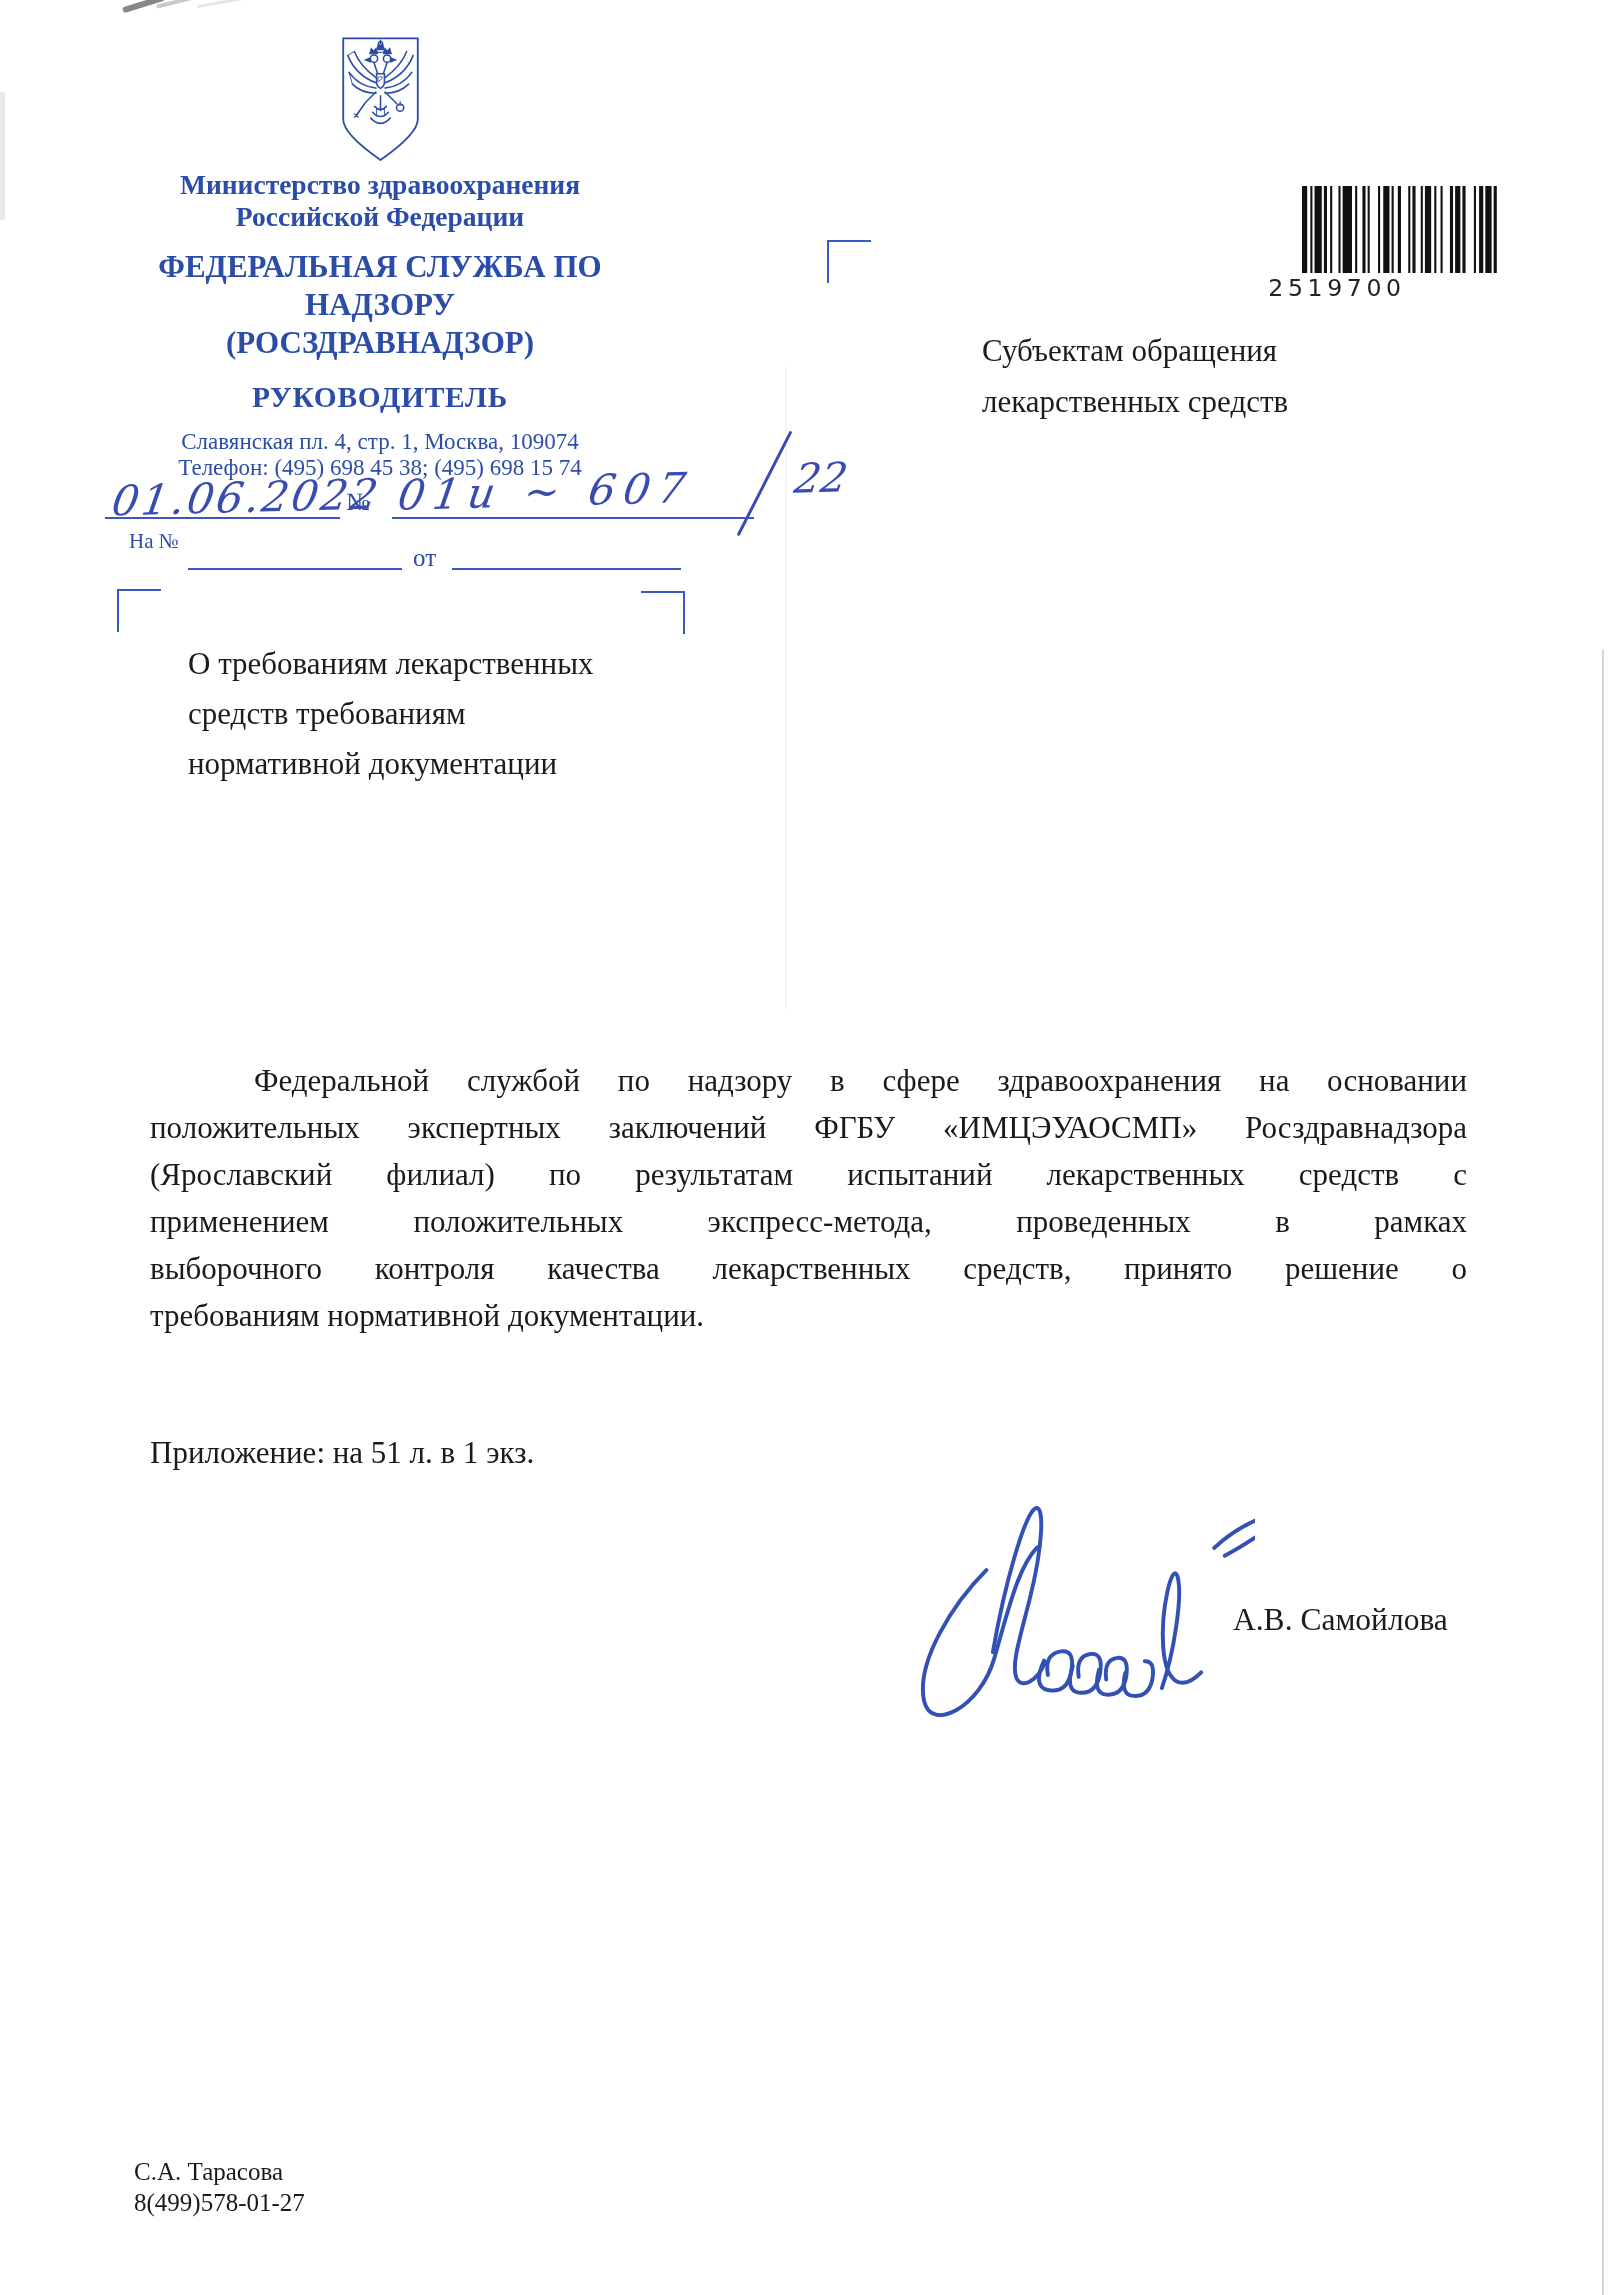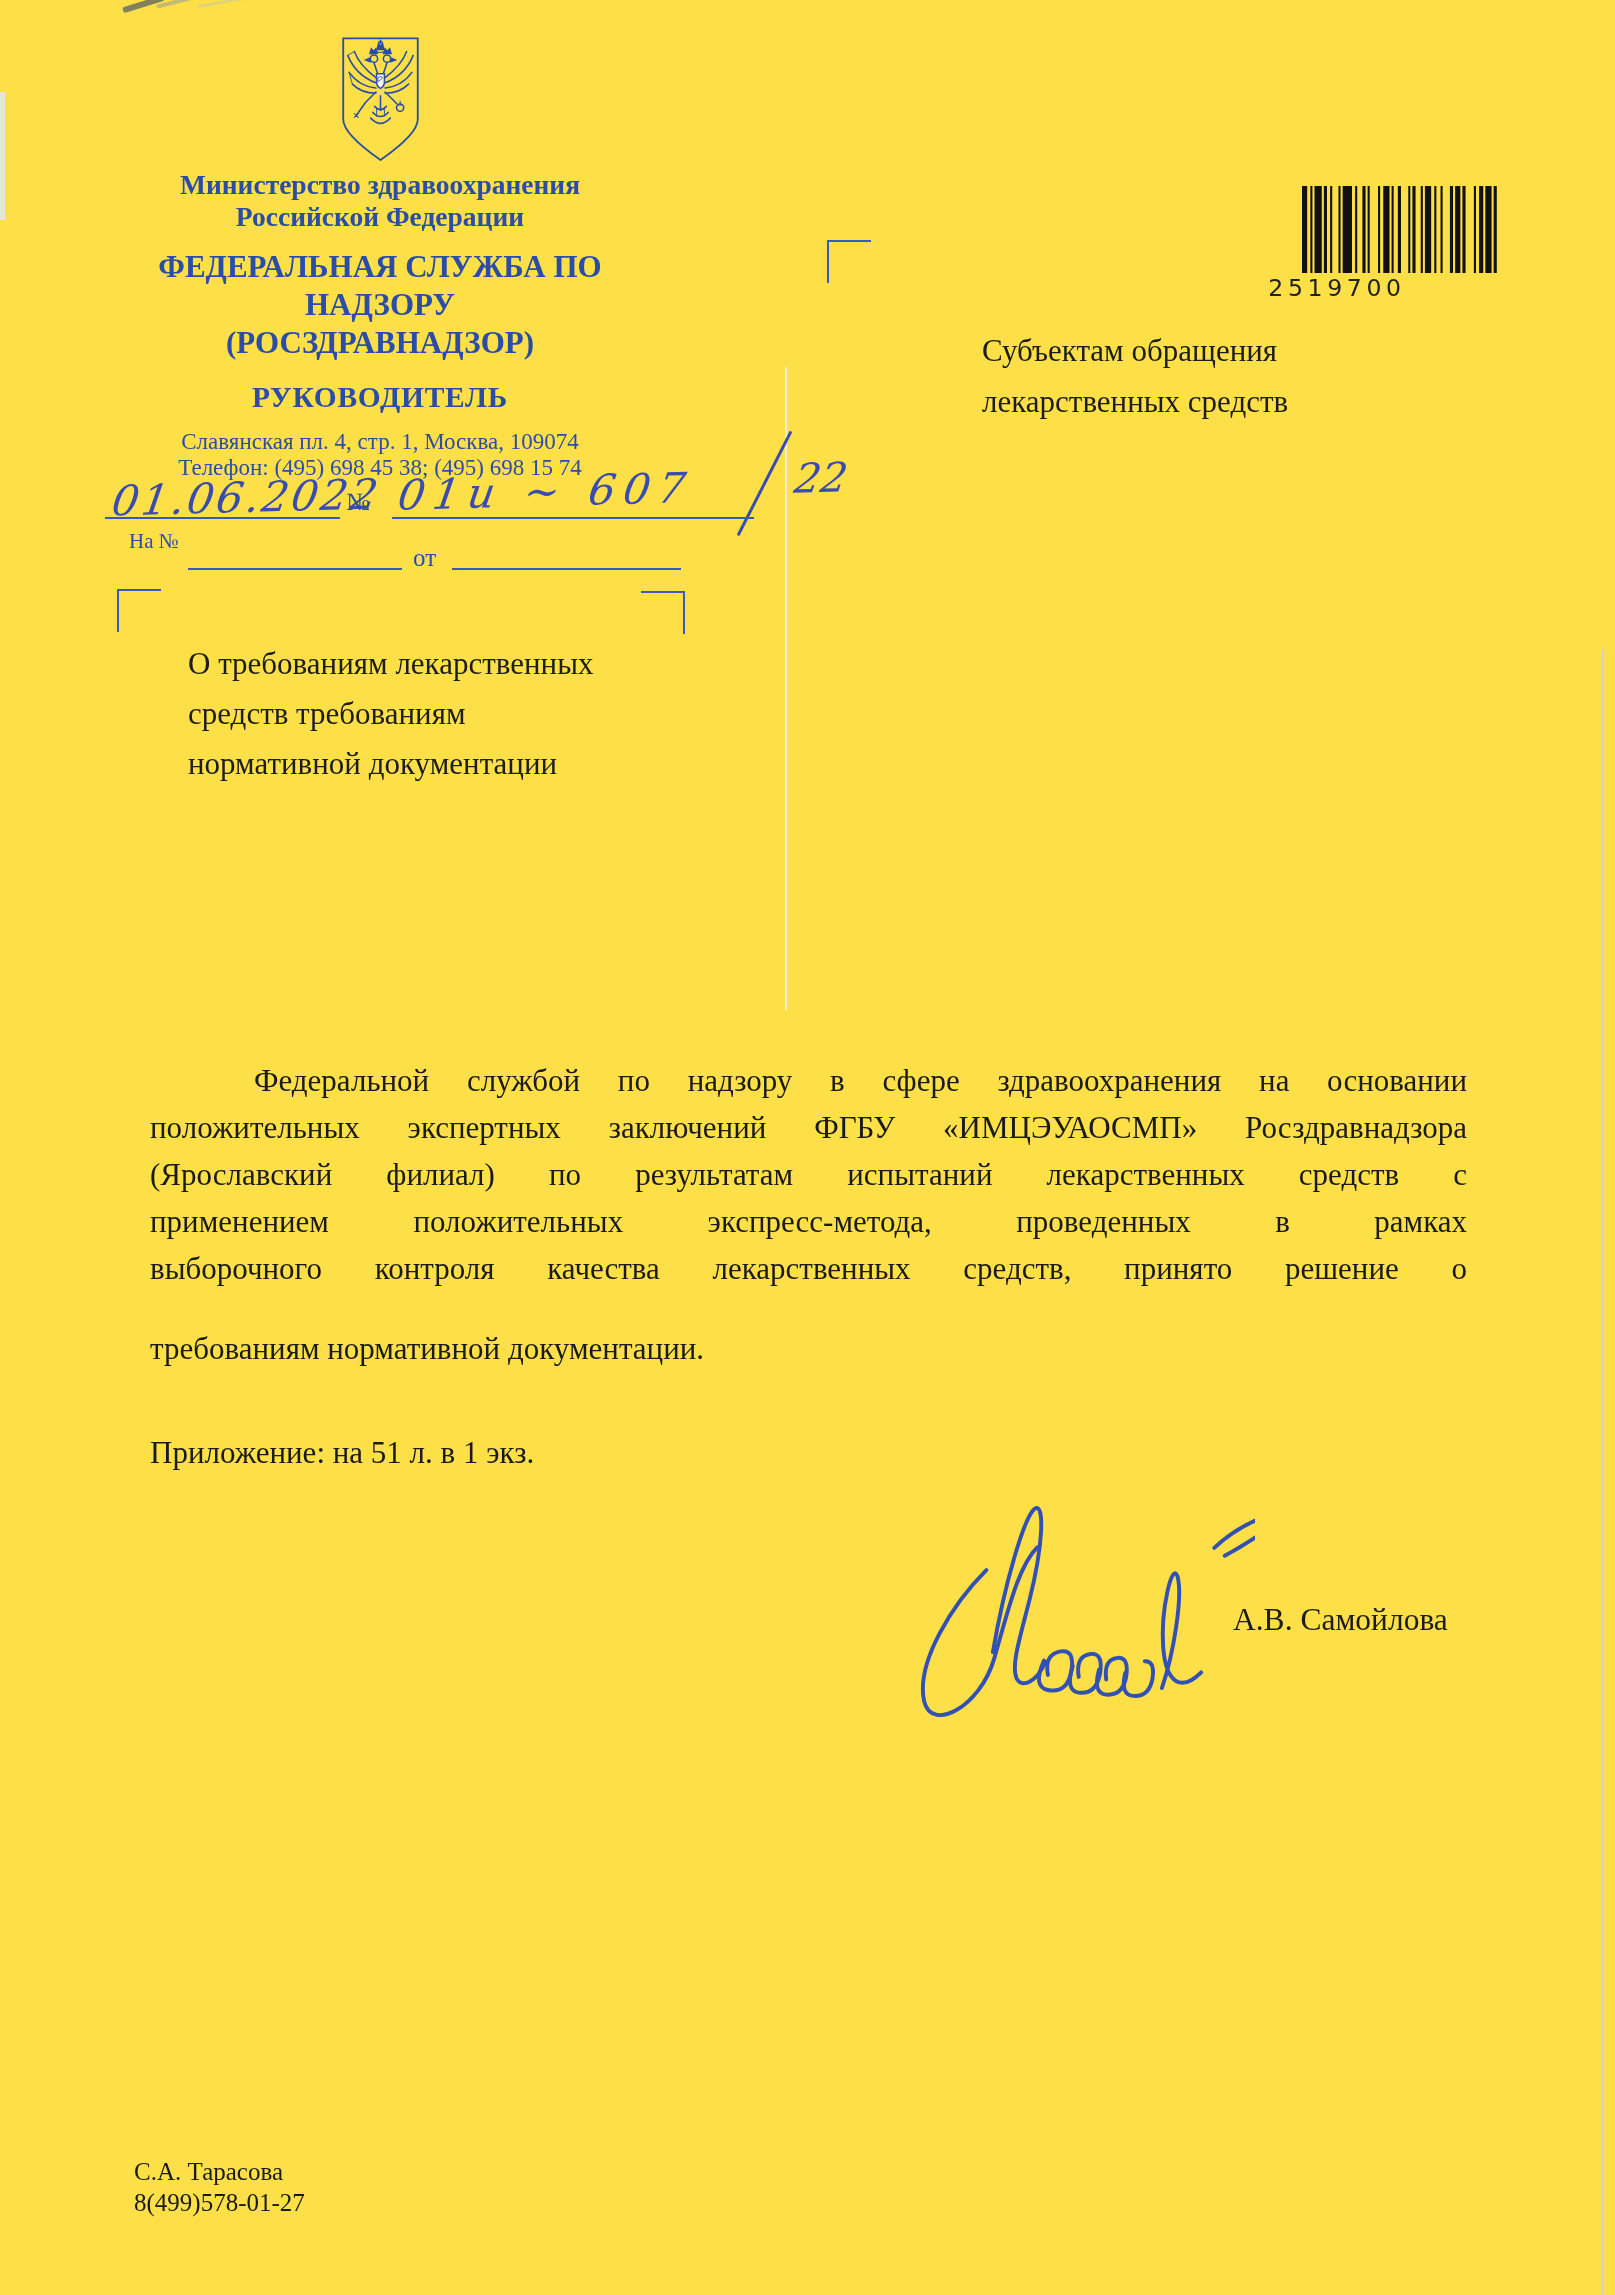--- a/index.html
+++ b/index.html
@@ -1,19 +1,19 @@
 <!DOCTYPE html>
 <html style="font-size:10.5px"><head>
 <meta charset="utf-8">
 <style>
   html,body{margin:0;padding:0;background:#e9e9e9;}
   .page{
     position:relative;
     width:1616px;height:2295px;
-    background:#fde047;
+    background:#ffffff;
     overflow:hidden;
     font-family:"Liberation Serif", serif;
   }
   
   .artifact{position:absolute;pointer-events:none;}
   .streak1{left:122px;top:1.3px;width:43px;height:5.9px;background:#596066;transform:rotate(-17deg);border-radius:2.6px;opacity:.75;}
   .streak2{left:156px;top:0px;width:39px;height:3.9px;background:#8d949b;transform:rotate(-14deg);border-radius:2px;opacity:.5;}
   .streak3{left:197px;top:0px;width:59px;height:3.3px;background:#b9bfc6;transform:rotate(-10deg);border-radius:2px;opacity:.4;}
   .edge-smudge{left:0;top:92px;width:4.6px;height:128px;background:#e3e6ea;opacity:.9;}
   .right-line{left:1602px;top:649px;width:2px;height:1646px;background:#ccd1d7;opacity:.85;}
@@ -67,21 +67,21 @@
   }
   .recipient{position:absolute;left:982px;top:325px;font-size:31px;line-height:51px;color:#1c1c1c;}
 
   
   .subject{position:absolute;left:188px;top:639px;font-size:31px;line-height:50px;color:#1c1c1c;}
 
   
   .body-text{position:absolute;left:150px;top:1057px;width:1317px;color:#1a1a1a;font-size:31px;}
   .jline{text-align:justify;height:47px;line-height:47px;overflow:hidden;}
   .jline::after{content:"";display:inline-block;width:100%;height:0;}
-  .jline.last{text-align:left;margin-top:33px;}
+  .jline.last{text-align:left;}
   .jline.last::after{content:none;}
   .jline.indent{text-indent:104px;}
   .attachment{position:absolute;left:150px;top:1435px;font-size:31px;color:#1a1a1a;}
 
   
   .sig-svg{position:absolute;left:888px;top:1485px;width:367px;height:262px;}
   .signer{position:absolute;left:1233px;top:1602px;font-size:31.5px;color:#1c1c1c;}
 
   
   .footer{position:absolute;left:134px;top:2156px;font-size:25px;line-height:31px;color:#1a1a1a;}

